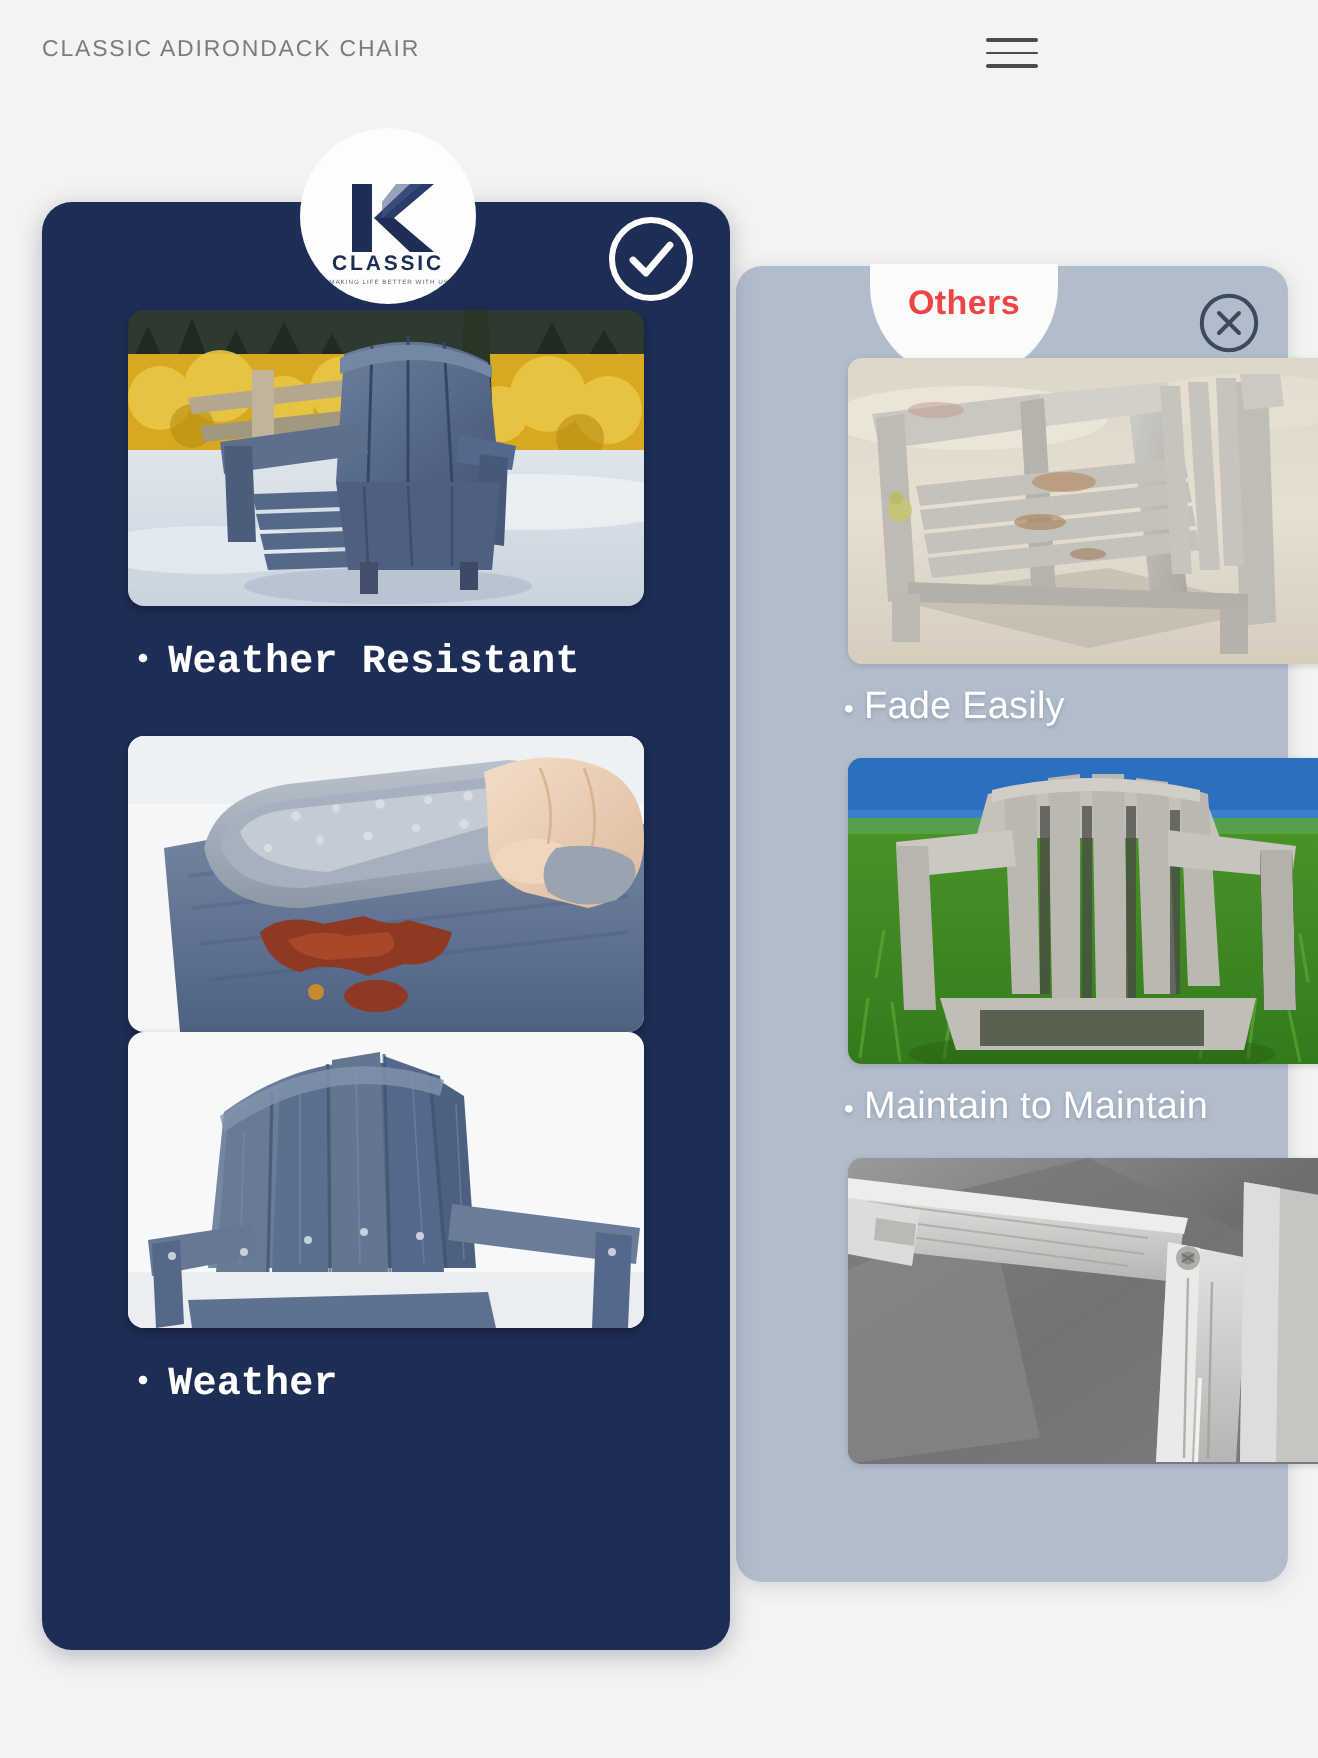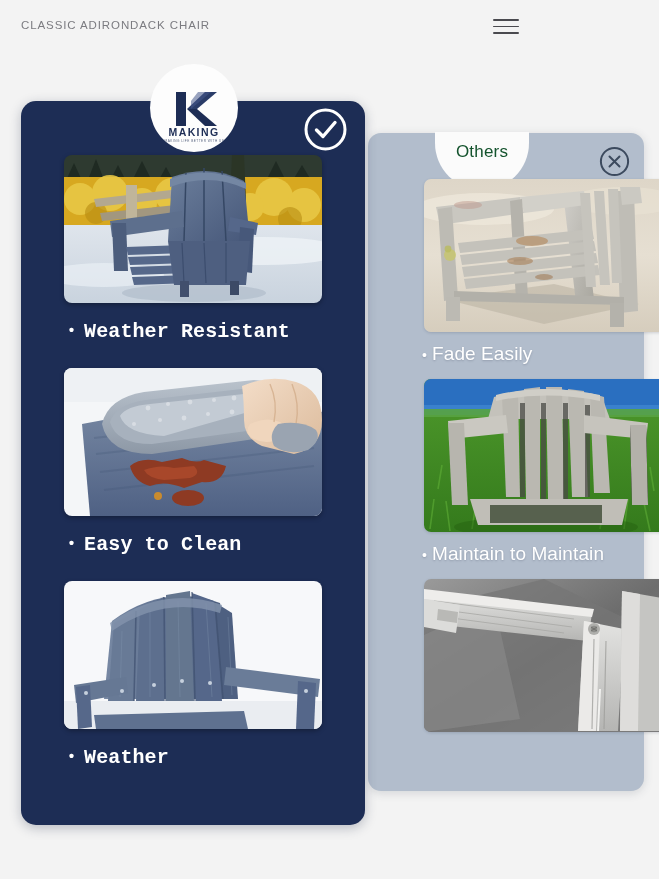--- a/index.html
+++ b/index.html
@@ -36,21 +36,21 @@
     position: absolute; left: 368px; top: 133px; width: 276px; height: 658px;
     background: #b2bdcc; border-radius: 13px;
     box-shadow: 0 2px 10px rgba(60,70,90,0.18);
   }
   .others-tab {
     position: absolute; left: 67px; top: -1px; width: 94px; height: 58px;
     background: #fbfbfb; border-radius: 0 0 60px 60px;
     display: flex; align-items: flex-start; justify-content: center;
   }
   .others-tab-label {
-    margin-top: 10px; font-size: 17px; font-weight: normal; color: #14532d;
+    margin-top: 10px; font-size: 17px; font-weight: bold; color: #ef4444;
     letter-spacing: 0.2px;
   }
   .x-badge {
     position: absolute; right: 14px; top: 13px; width: 31px; height: 31px;
   }
   .others-list {
     position: absolute; left: 0; top: 46px; width: 276px; margin-left: 40px;
   }
   .o-item { padding: 0 0 0 0; margin-bottom: 0; }
   .o-photo {
@@ -302,21 +302,21 @@
 
   <div class="panel-main">
 
     <div class="logo-circle">
       <svg class="logo-mark" viewBox="0 0 54 34">
         <rect x="9" y="0" width="10" height="34" fill="#1d2d55"></rect>
         <polygon points="20,17 38,0 50,0 30,17" fill="#2a3c68"></polygon>
         <polygon points="20,17 38,34 50,34 30,17" fill="#1d2d55"></polygon>
         <polygon points="31,0 44,0 24,17 24,9" fill="#46588a" opacity="0.55"></polygon>
       </svg>
-      <div class="logo-name">MAKING</div>
+      <div class="logo-name">CLASSIC</div>
       <div class="logo-tagline">MAKING LIFE BETTER WITH US</div>
     </div>
 
     <div class="check-badge">
       <svg width="45" height="45" viewBox="0 0 45 45">
         <circle cx="22.5" cy="22.5" r="19.5" fill="none" stroke="#ffffff" stroke-width="3"></circle>
         <path d="M13.5 23 L20 29.5 L32 15.5" fill="none" stroke="#ffffff" stroke-width="3.4" stroke-linecap="round" stroke-linejoin="round"></path>
       </svg>
     </div>
 
@@ -470,23 +470,20 @@
                      Q180 70 180 52 Q180 32 178 18 Z" fill="url(#skin)"></path>
             <path d="M186 56 Q202 48 216 54 Q224 60 218 70 Q202 78 188 70 Q180 64 186 56 Z" fill="#f0d6bd"></path>
             <g stroke="#d3ae8c" stroke-width="1.4" fill="none" opacity="0.8">
               <path d="M206 16 Q214 34 210 54"></path>
                 <path d="M228 16 Q236 36 232 56"></path>
             </g>
 
             <path d="M214 56 Q238 52 252 62 Q258 72 244 82 Q224 88 210 78 Q204 66 214 56 Z" fill="#9aa4b1"></path>
           </svg>
         </div>
-        <div class="m-label">
-          <span class="dot">•</span><span>Easy to Clean</span>
-        </div>
       </div>
 
       <div>
         <div class="m-photo">
           <svg width="258" height="148" viewBox="0 0 258 148" preserveAspectRatio="none">
             <defs>
               <linearGradient id="slat" x1="0" y1="0" x2="1" y2="0">
                 <stop offset="0" stop-color="#7889a4"></stop>
                   <stop offset="0.5" stop-color="#5d6f8e"></stop>
                 <stop offset="1" stop-color="#4b5d7d"></stop>

